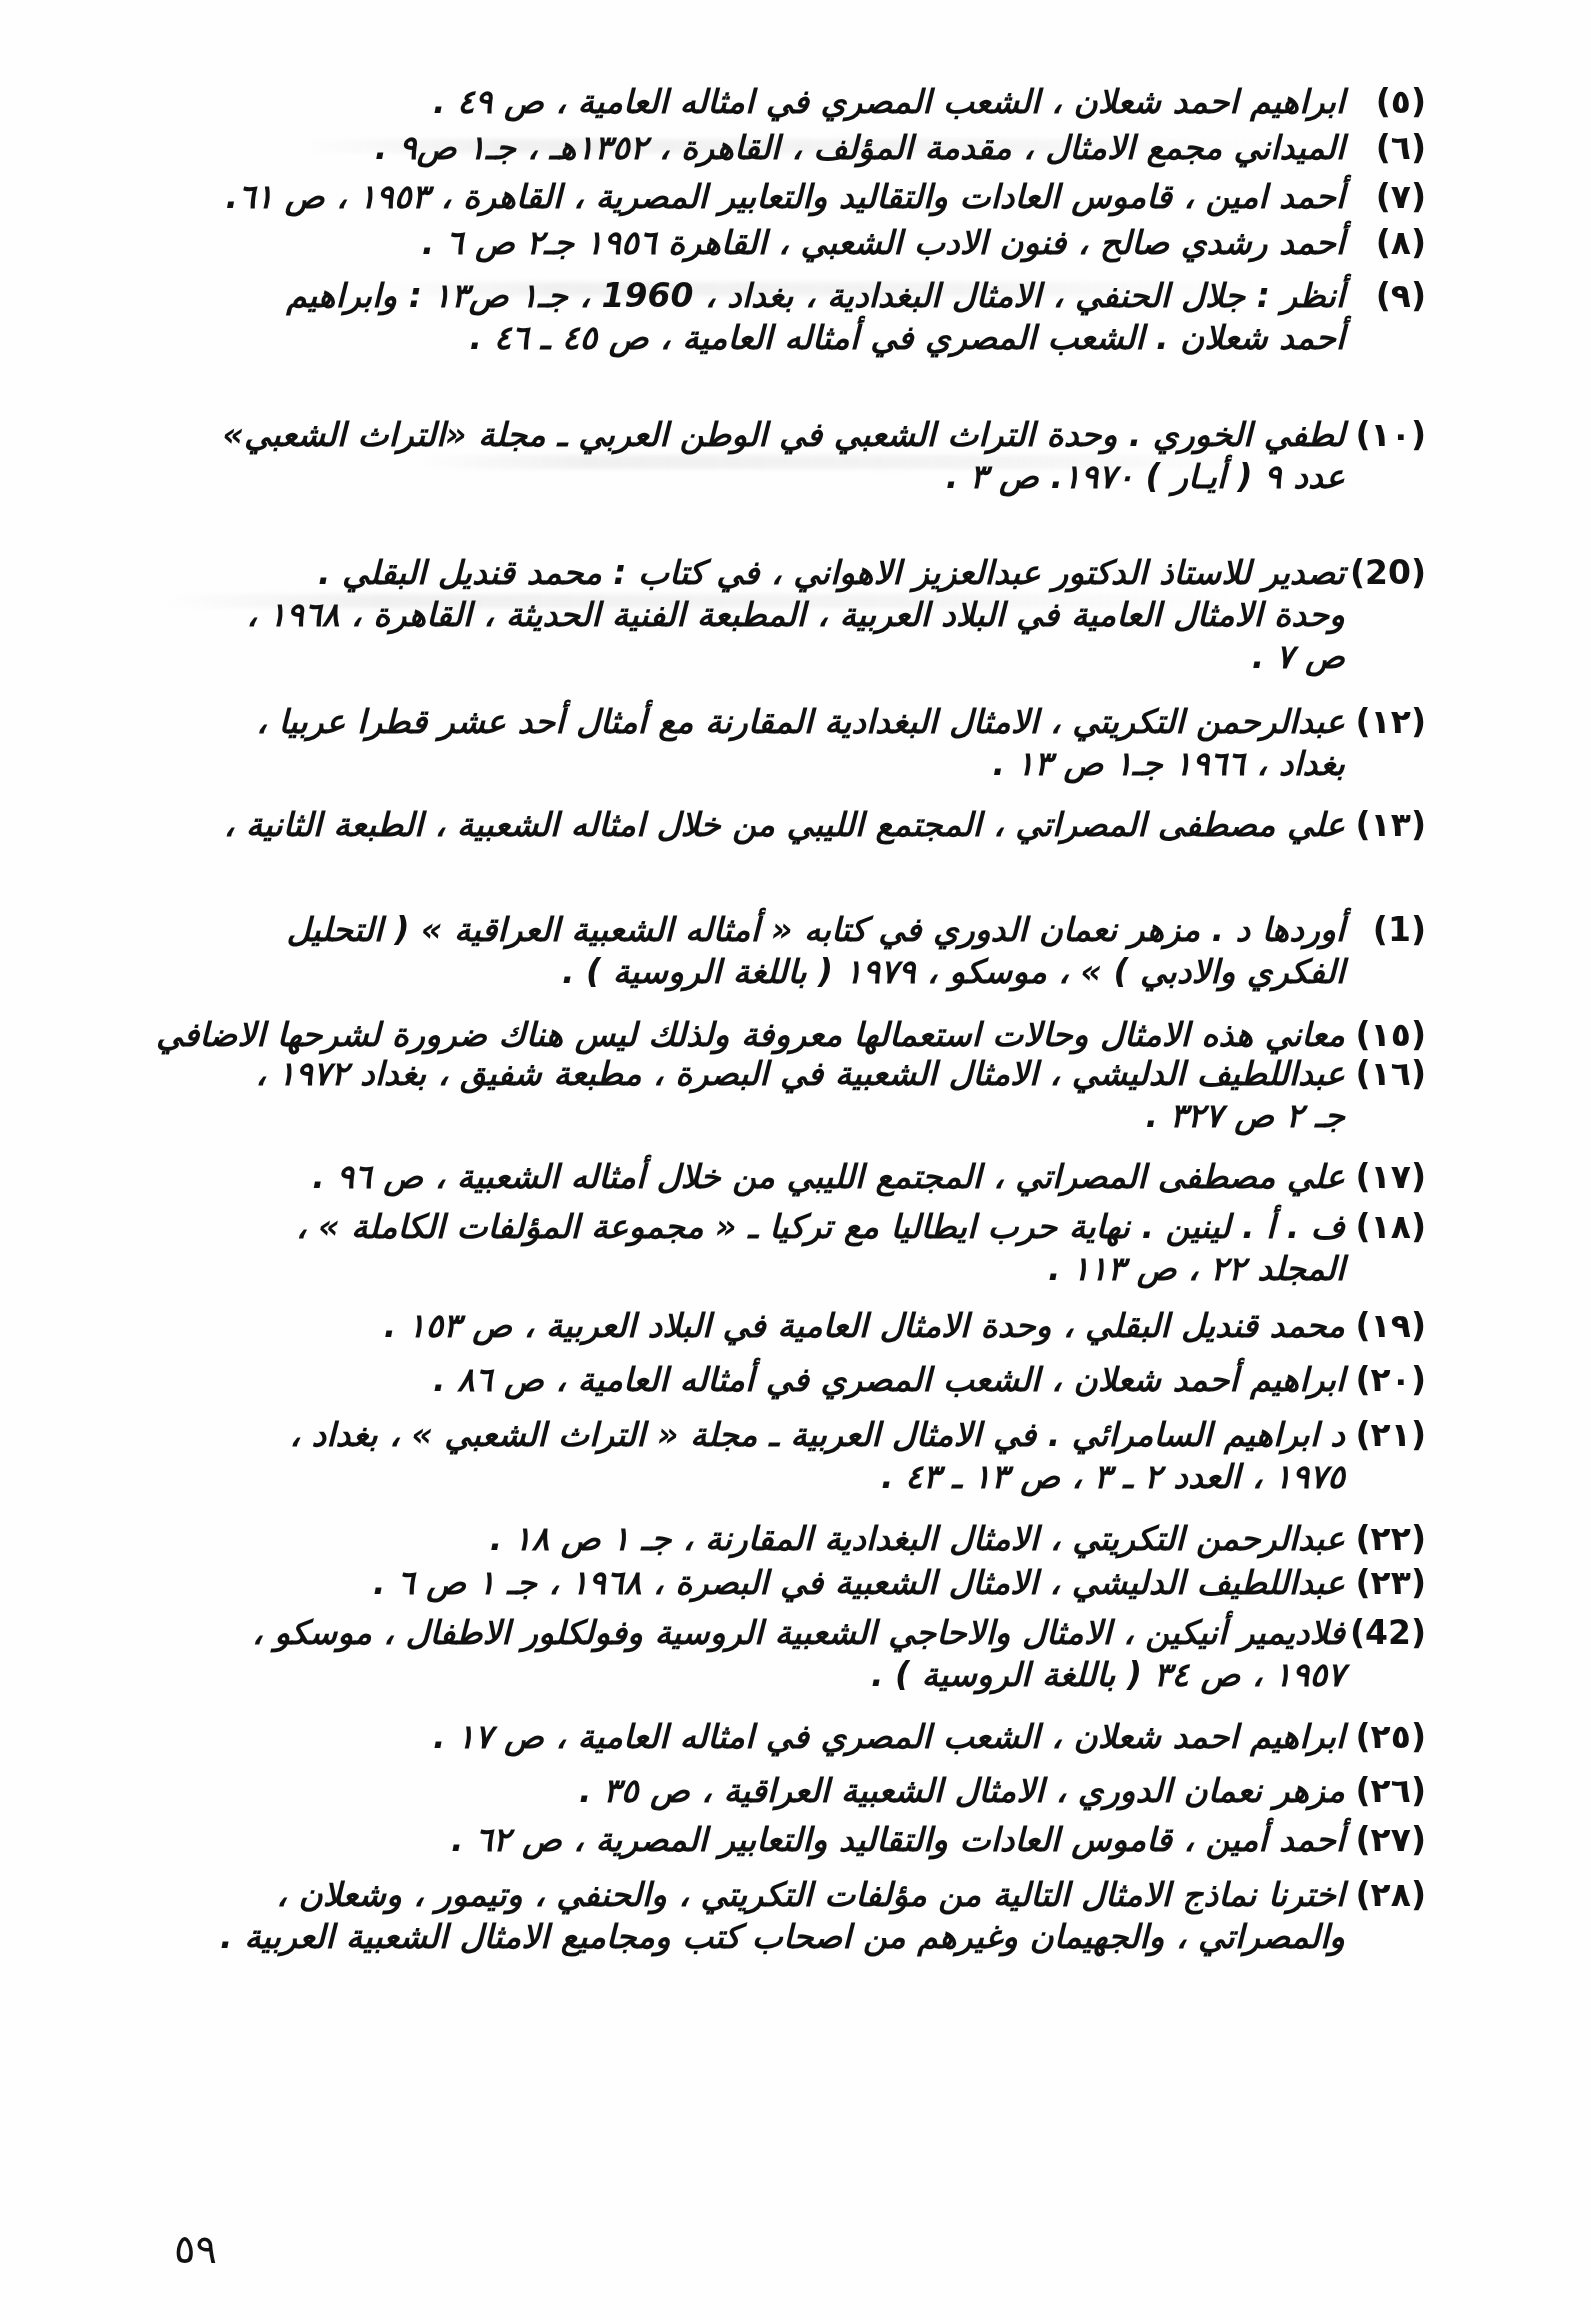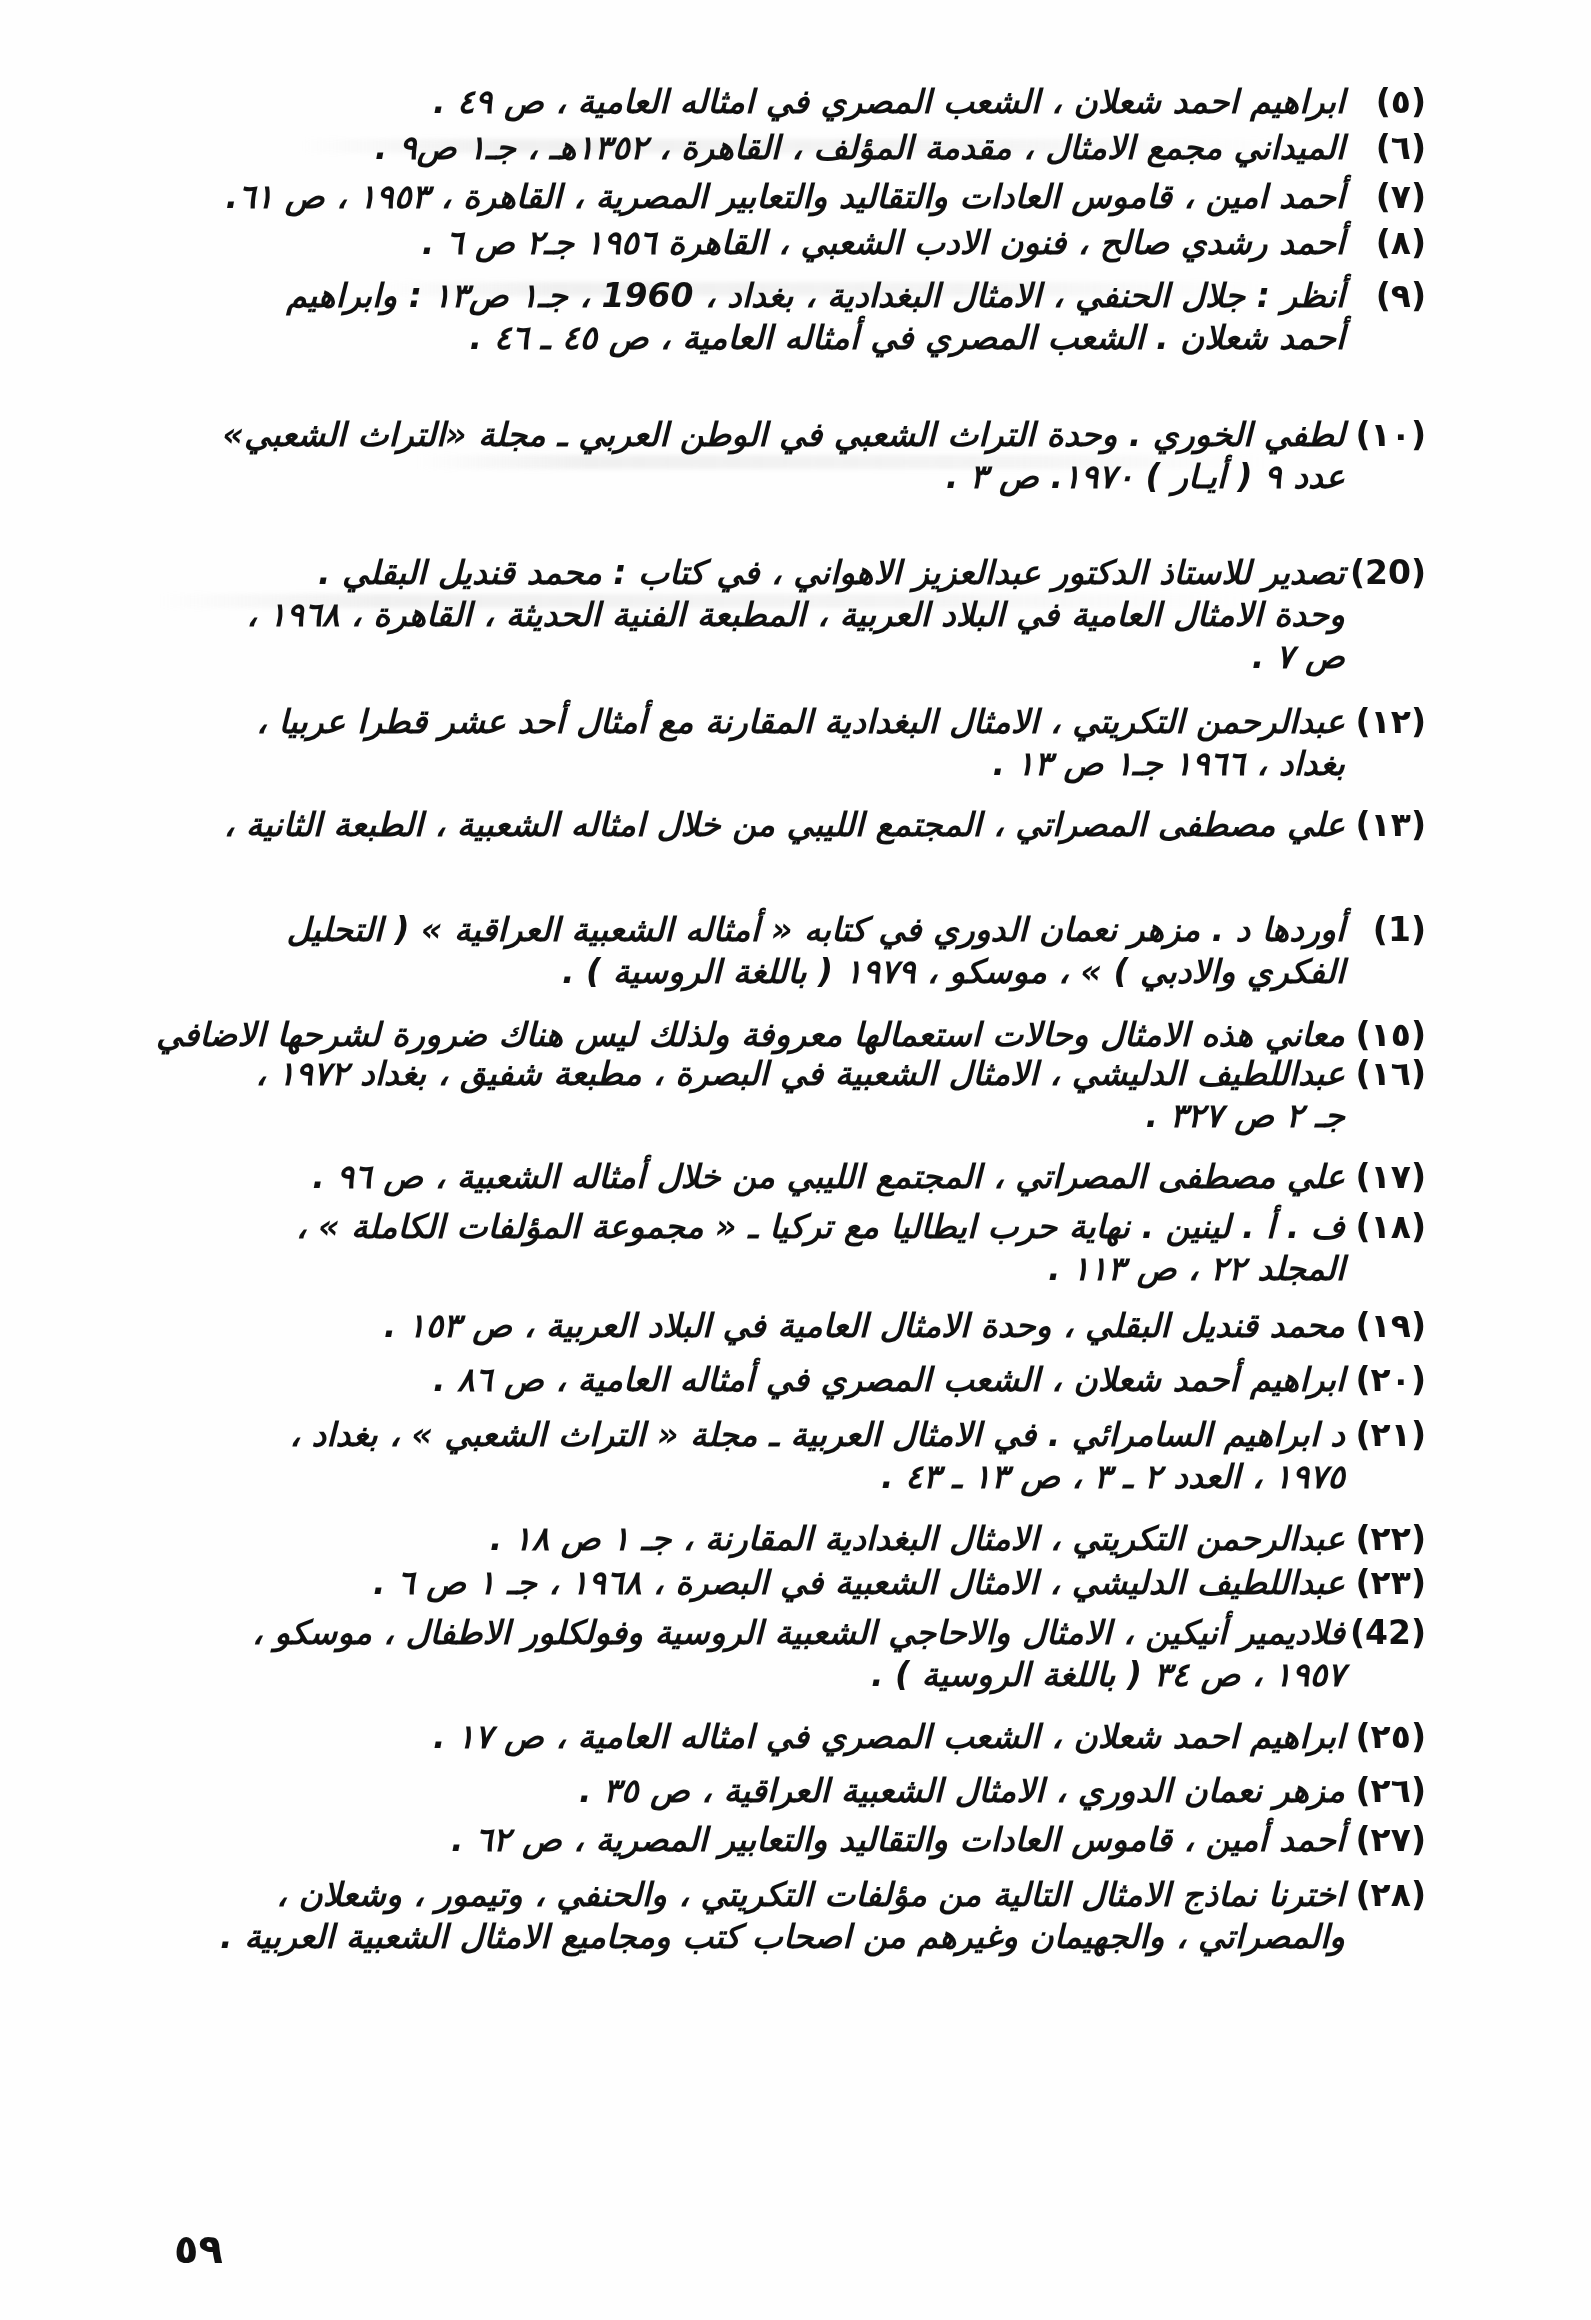--- a/index.html
+++ b/index.html
@@ -60,21 +60,21 @@
       font-style: italic;
     }
     .note-text .line {
       display: block;
       white-space: nowrap;
     }
     .page-number {
       position: absolute;
       left: 174px;
       top: 2226px;
-      font-weight: bold;
+      font-weight: normal;
       font-size: 40px;
       direction: rtl;
     }
   </style>
 </head>
 <body>
 
 <div class="page">
   <div class="bleed" style="top:139px;"></div>
   <div class="bleed" style="top:282px; left:376px; width:891px;"></div>

